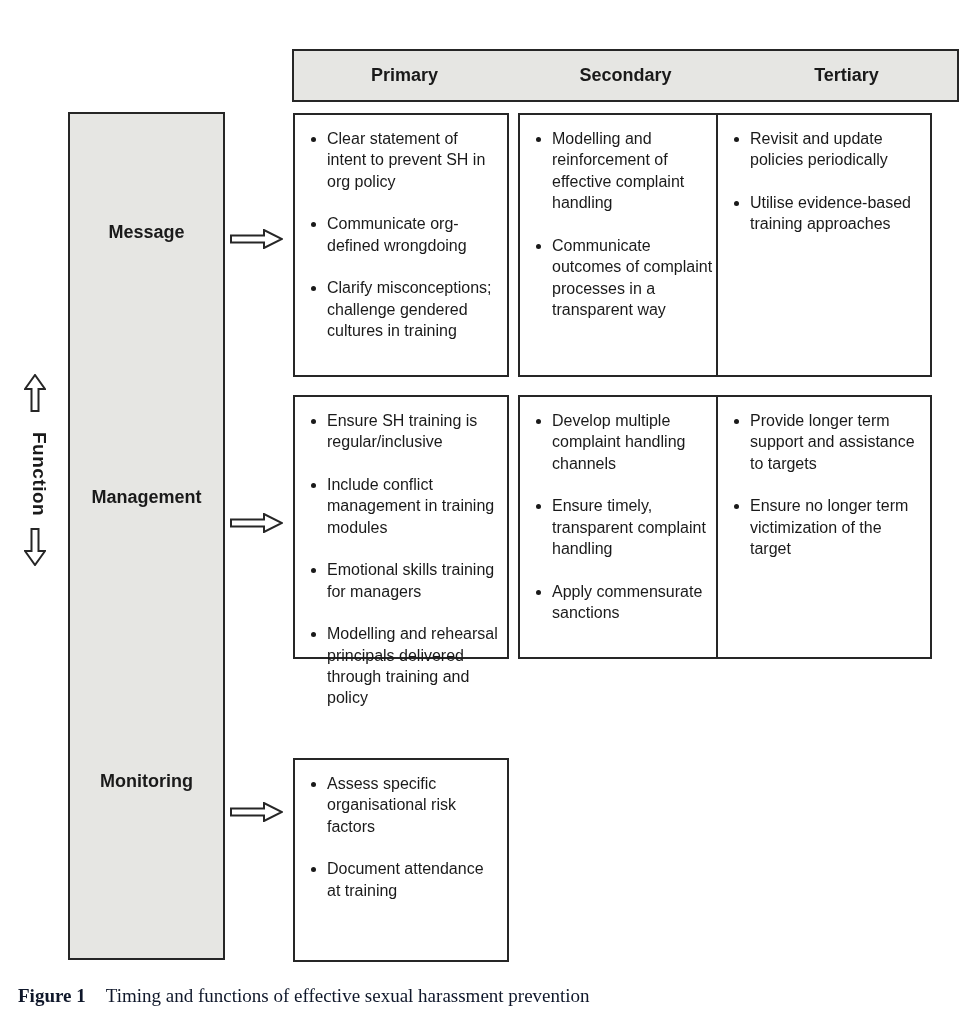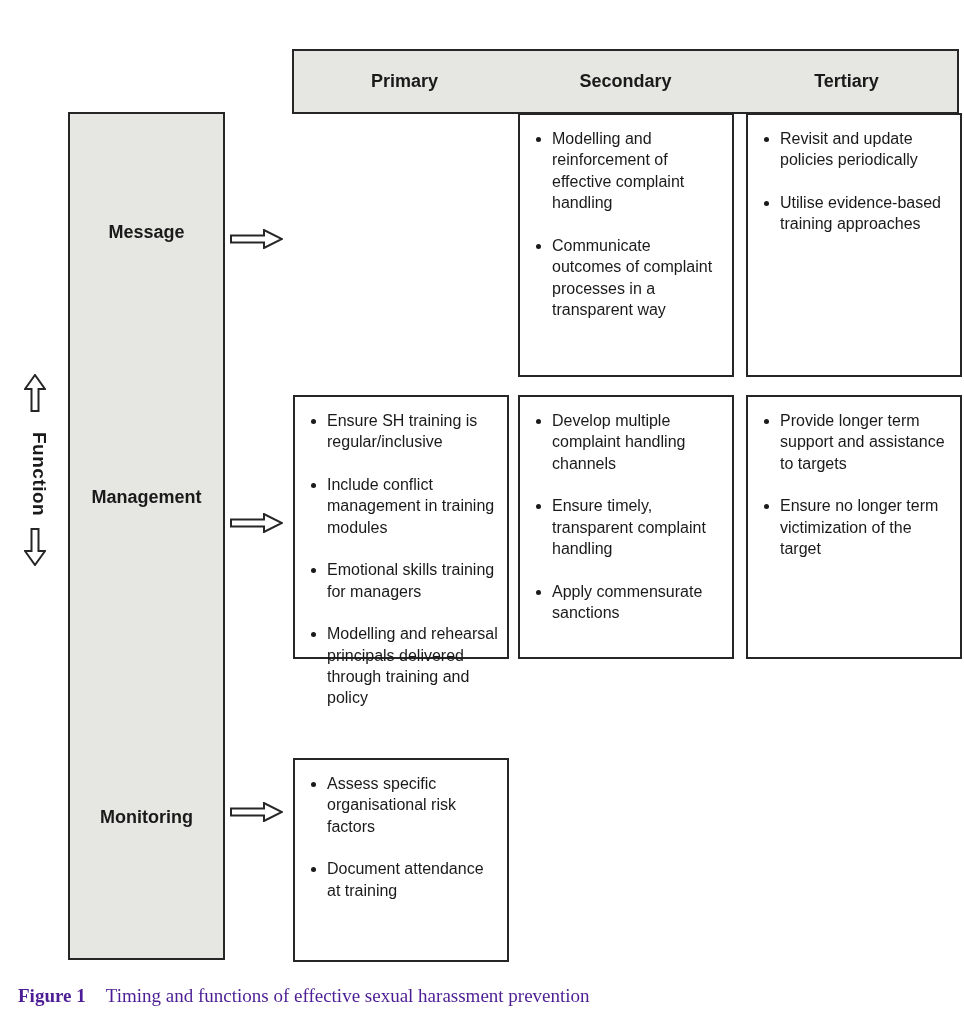--- a/index.html
+++ b/index.html
@@ -29,21 +29,21 @@
     letter-spacing: 0.2px;
   }
   .timing-group svg { margin-top: 17px; display: block; }
 
   
   .header-bar {
     position: absolute;
     left: 292px;
     top: 49px;
     width: 667px;
-    height: 65px;
+    height: 53px;
     background: #e6e6e3;
     border: 2px solid #262626;
     display: flex;
   }
   .header-cell {
     flex: 1;
     display: flex;
     align-items: center;
     justify-content: center;
     font-weight: bold;
@@ -80,39 +80,39 @@
     position: absolute;
     left: 0;
     width: 100%;
     text-align: center;
     font-weight: bold;
     font-size: 18px;
     line-height: 24px;
   }
   .row-label.message    { top: 106px; }
   .row-label.management { top: 371px; }
-  .row-label.monitoring { top: 655px; margin-top: 36px; }
+  .row-label.monitoring { top: 655px; }
 
   
   .row-arrow { position: absolute; left: 230px; }
   .row-arrow.message    { top: 229px; }
   .row-arrow.management { top: 513px; }
   .row-arrow.monitoring { top: 802px; }
 
   
   .cell {
     position: absolute;
     width: 216px;
     background: #ffffff;
     border: 2px solid #262626;
     padding: 13px 8px 8px 6px;
   }
   .col-1 { left: 293px; }
   .col-2 { left: 518px; }
-  .col-3 { left: 746px; }
+  .col-3 { left: 716px; }
   .row-1 { top: 113px; height: 264px; }
   .row-2 { top: 395px; height: 264px; }
   .row-3 { top: 758px; height: 204px; }
 
   .cell ul {
     margin: 0;
     padding-left: 26px;
     list-style: disc outside;
   }
   .cell li {
@@ -121,21 +121,21 @@
   }
   .cell li + li { margin-top: 21px; }
 
   
   .caption {
     position: absolute;
     left: 18px;
     top: 985px;
     font-family: "Liberation Serif", serif;
     font-size: 19px;
-    color: #4c1d95;
+    color: #0f172a;
     white-space: nowrap;
   }
   .caption .caption-label {
     font-weight: bold;
     margin-right: 20px;
   }
 
   svg.block-arrow { display: block; }
 </style>
 </head>
@@ -167,20 +167,27 @@
   <svg class="block-arrow row-arrow message" width="53" height="20" viewBox="0 0 53 20">
     <polygon points="1,6.5 34,6.5 34,1 52,10 34,19 34,13.5 1,13.5" fill="#ffffff" stroke="#262626" stroke-width="2"></polygon>
   </svg>
   <svg class="block-arrow row-arrow management" width="53" height="20" viewBox="0 0 53 20">
     <polygon points="1,6.5 34,6.5 34,1 52,10 34,19 34,13.5 1,13.5" fill="#ffffff" stroke="#262626" stroke-width="2"></polygon>
   </svg>
   <svg class="block-arrow row-arrow monitoring" width="53" height="20" viewBox="0 0 53 20">
     <polygon points="1,6.5 34,6.5 34,1 52,10 34,19 34,13.5 1,13.5" fill="#ffffff" stroke="#262626" stroke-width="2"></polygon>
   </svg>
 
+  <div class="cell row-1 col-1">
+    <ul>
+      <li>Clear statement of intent to prevent SH in org policy</li>
+      <li>Communicate org-defined wrongdoing</li>
+      <li>Clarify misconceptions; challenge gendered cultures in training</li>
+    </ul>
+  </div>
   <div class="cell row-1 col-2">
     <ul>
       <li>Modelling and reinforcement of effective complaint handling</li>
       <li>Communicate outcomes of complaint processes in a transparent way</li>
     </ul>
   </div>
   <div class="cell row-1 col-3">
     <ul>
       <li>Revisit and update policies periodically</li>
       <li>Utilise evidence-based training approaches</li>

